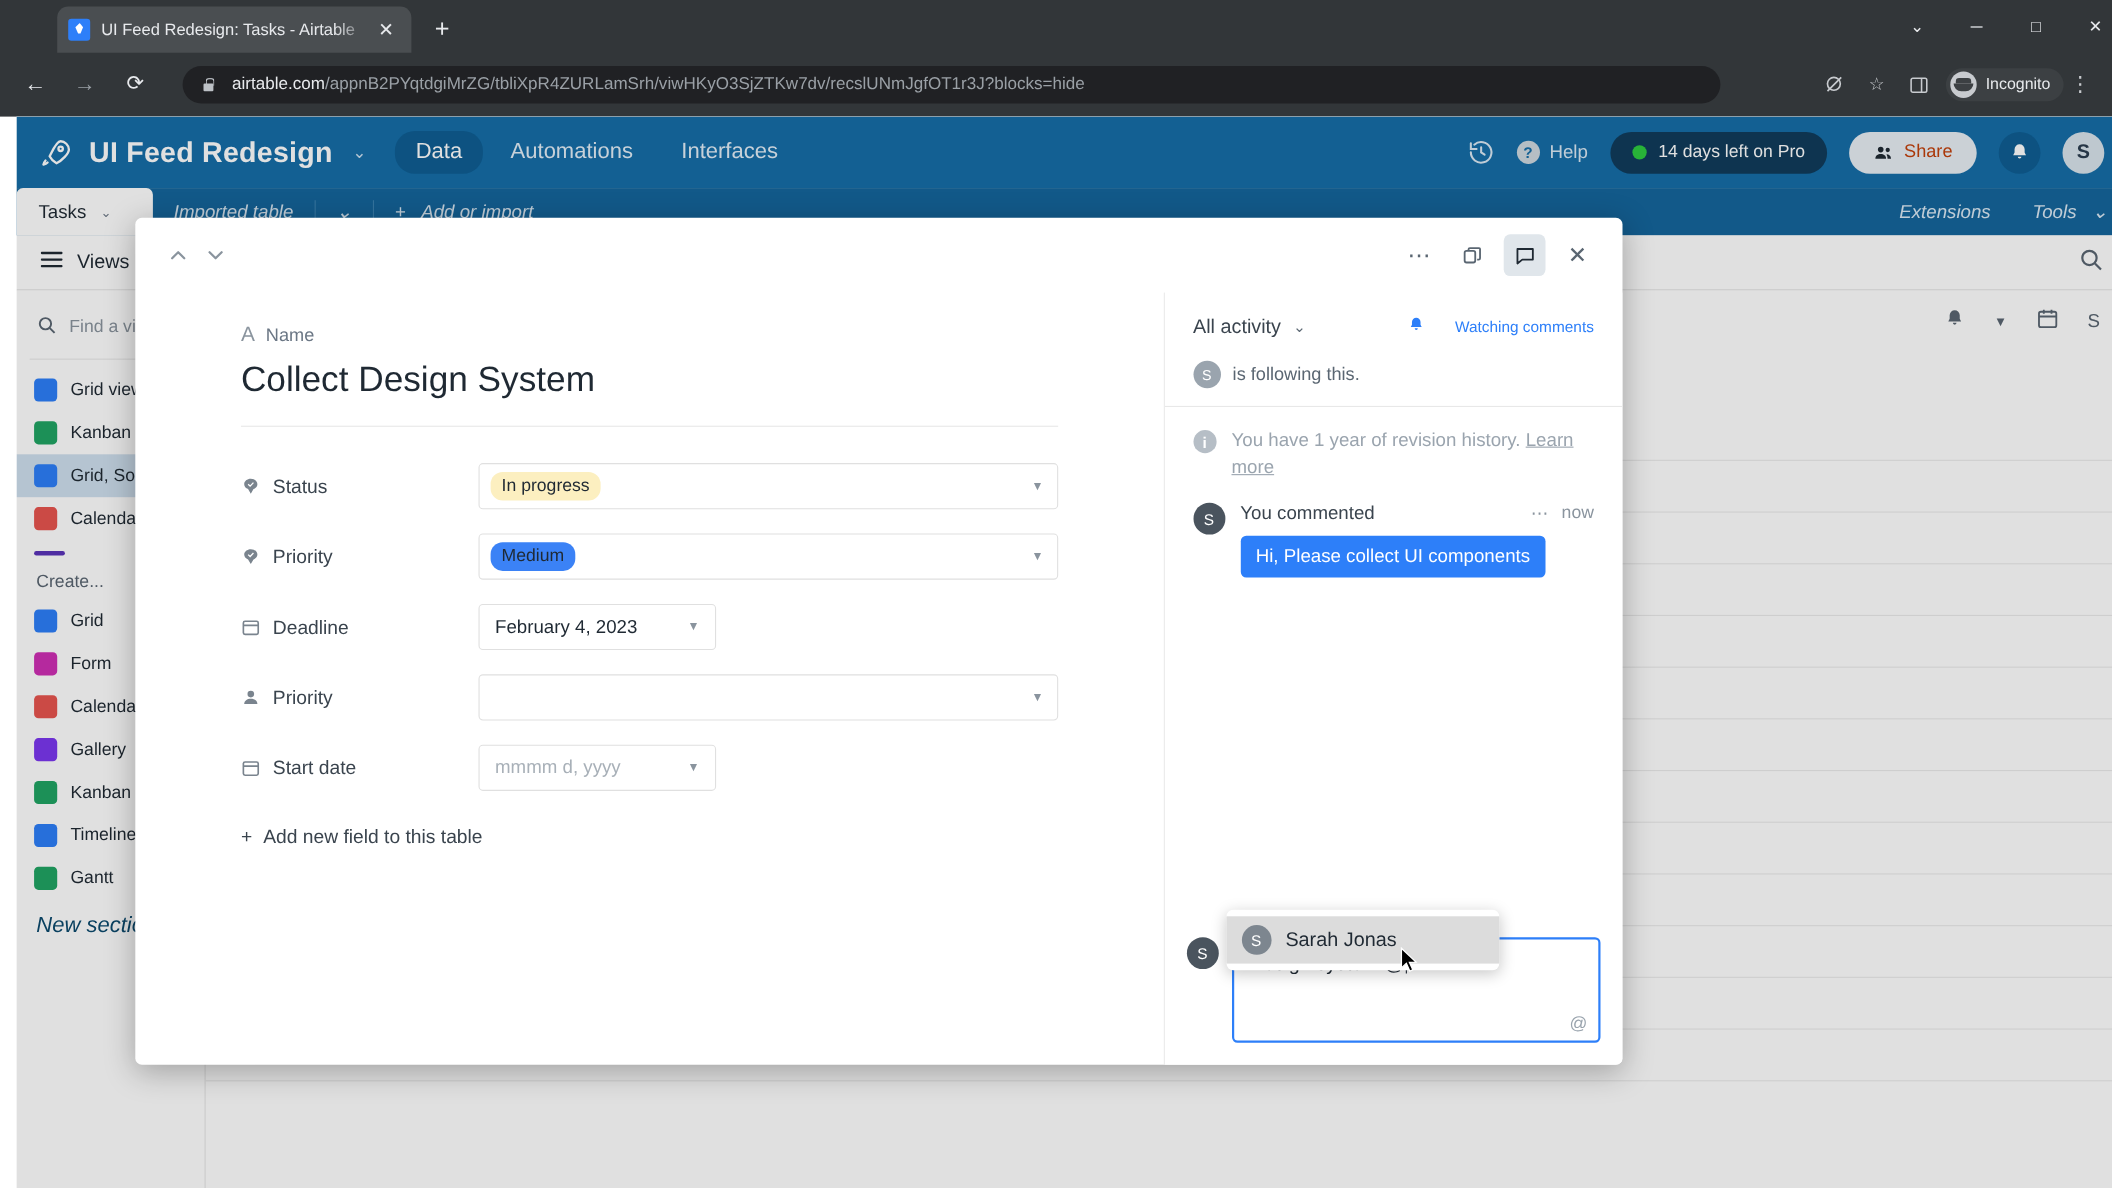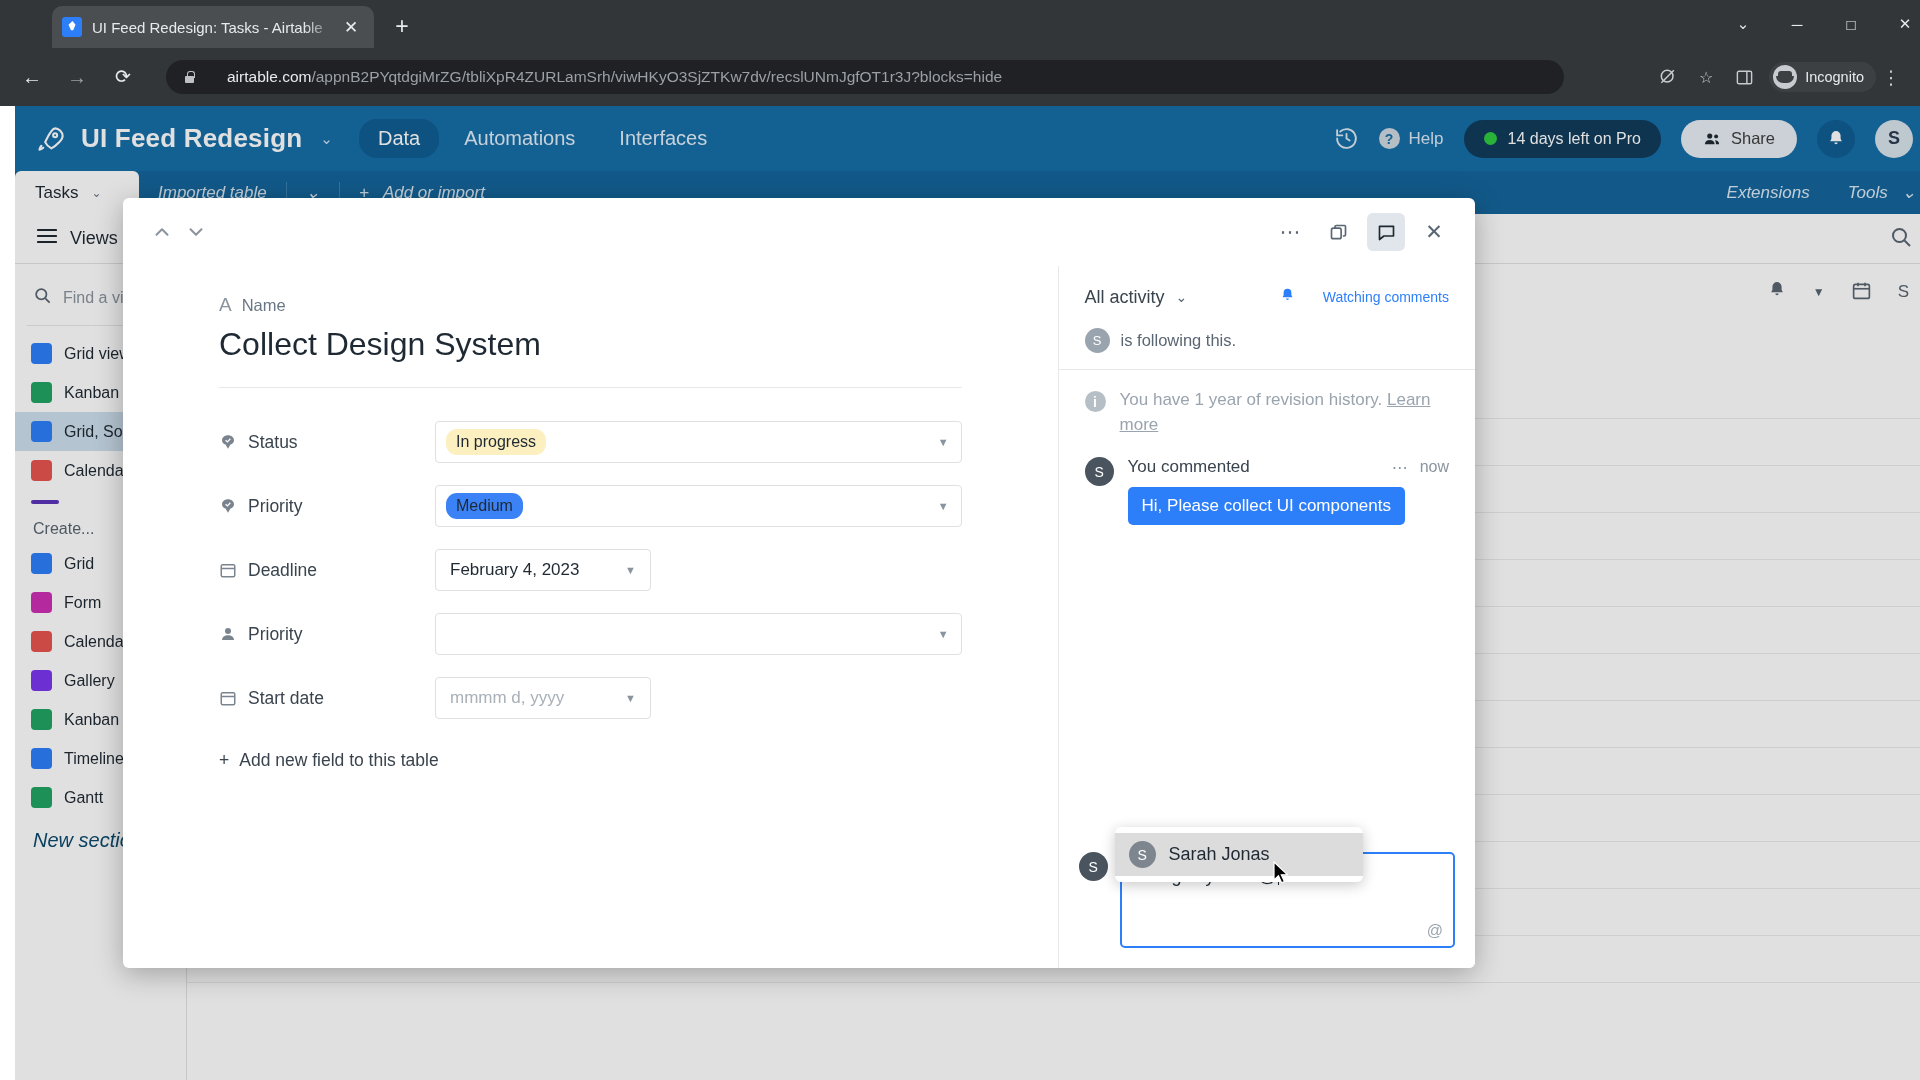--- a/index.html
+++ b/index.html
@@ -59,21 +59,20 @@
     position: absolute; top: 14px; width: 30px; height: 30px;
     color: #e8eaed; font-size: 20px; text-align: center; line-height: 30px; cursor: pointer;
   }
   #back-button { left: 17px; }
   #forward-button { left: 62px; color: #9aa0a6; }
   #reload-button { left: 108px; font-size: 19px; }
   .omnibox {
     position: absolute; left: 166px; top: 12px; width: 1398px; height: 34px;
     background: #202124; border-radius: 18px; display: flex; align-items: center;
     padding: 0 16px;
-    gap: 16px;
   }
   .lock-icon { width: 15px; height: 15px; margin-right: 14px; position: relative; flex: 0 0 auto; }
   .lock-icon::before {
     content:""; position:absolute; left:3px; top:6px; width:9px; height:7px;
     background:#bdc1c6; border-radius:1px;
   }
   .lock-icon::after {
     content:""; position:absolute; left:4.5px; top:1.5px; width:6px; height:6px;
     border:1.6px solid #bdc1c6; border-bottom:none; border-radius:3px 3px 0 0;
   }
@@ -112,21 +111,21 @@
     width: 21px; height: 21px; border-radius: 50%; background: #cfd9e0; color: #166ea8;
     font-size: 14px; font-weight: 700; display: flex; align-items: center; justify-content: center;
   }
   .trial-pill {
     display: flex; align-items: center; gap: 11px; height: 38px; padding: 0 20px;
     background: #103c5c; border-radius: 19px; color: #ffffff; font-size: 16px; cursor: pointer;
   }
   .trial-dot { width: 13px; height: 13px; border-radius: 50%; background: #2ecc40; }
   .share-btn {
     display: flex; align-items: center; gap: 10px; height: 38px; padding: 0 22px;
-    background: #e8eef4; border-radius: 19px; color: #404040; font-size: 16.5px; font-weight: 500; cursor: pointer;
+    background: #e8eef4; border-radius: 19px; color: #c2410c; font-size: 16.5px; font-weight: 500; cursor: pointer;
   }
   .share-icon { width: 18px; height: 18px; color: #1f2933; }
   .bell-btn {
     width: 38px; height: 38px; border-radius: 50%; background: #0f5e93;
     display: flex; align-items: center; justify-content: center; color: #ffffff; cursor: pointer;
   }
   .user-avatar-hdr {
     width: 38px; height: 38px; border-radius: 50%; background: #d9e4ec; color: #2c3e50;
     display: flex; align-items: center; justify-content: center; font-size: 18px; font-weight: 600; cursor: pointer;
   }

